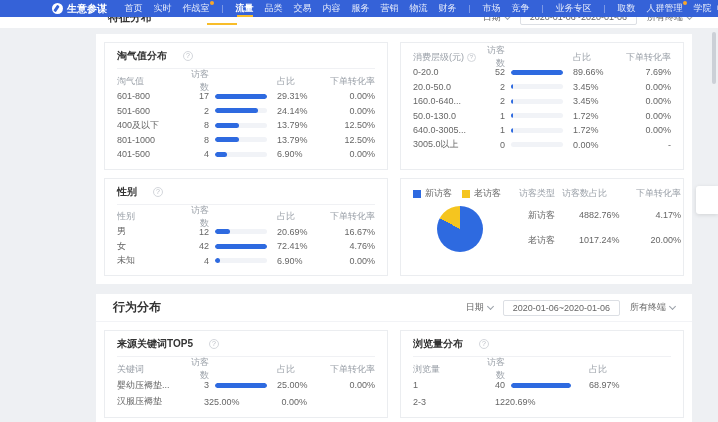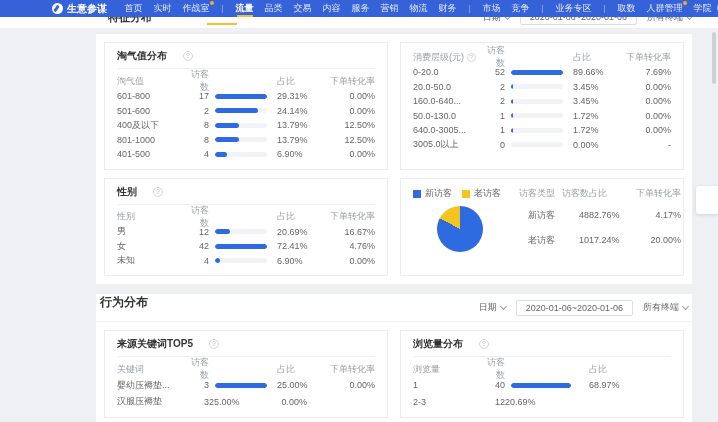--- a/index.html
+++ b/index.html
@@ -64,21 +64,21 @@
   .vt .c-pct{flex:0 0 40px}
   .vt .c-conv{flex:0 0 52px}
   .vt-body{display:flex}
   .vt-pie-wrap{flex:0 0 96px}
   .pie{width:46px;height:46px;border-radius:50%;margin:3px 0 0 24px}
   .vt-rows{flex:1;display:flex;flex-direction:column;justify-content:space-around}
   .vt-rows .trow{height:25px;justify-content:flex-end}
 
   
   .panel2{margin-top:10px}
-  .sec-head{display:flex;height:28px;padding:0 4px;border-bottom:1px solid #f2f3f6}
+  .sec-head{display:flex;align-items:center;height:28px;padding:0 17px;border-bottom:1px solid #f2f3f6}
   .sec-title{font-size:12px;font-weight:bold;color:#333}
   .panel2 .trow{height:16.5px}
   .pv .c-pct{flex:0 0 82px;padding-right:18px}
   .pv .c-bar{margin-right:18px}
 
   
   .float-box{position:absolute;top:186px;right:0;width:22px;height:28px;background:#fff;
              border-radius:3px 0 0 3px;box-shadow:0 1px 4px rgba(0,0,0,.12);cursor:pointer}
   .scroll-thumb{position:absolute;top:32px;right:2px;width:4px;height:52px;background:#ccd0d7;border-radius:2px;cursor:pointer}
 </style>

